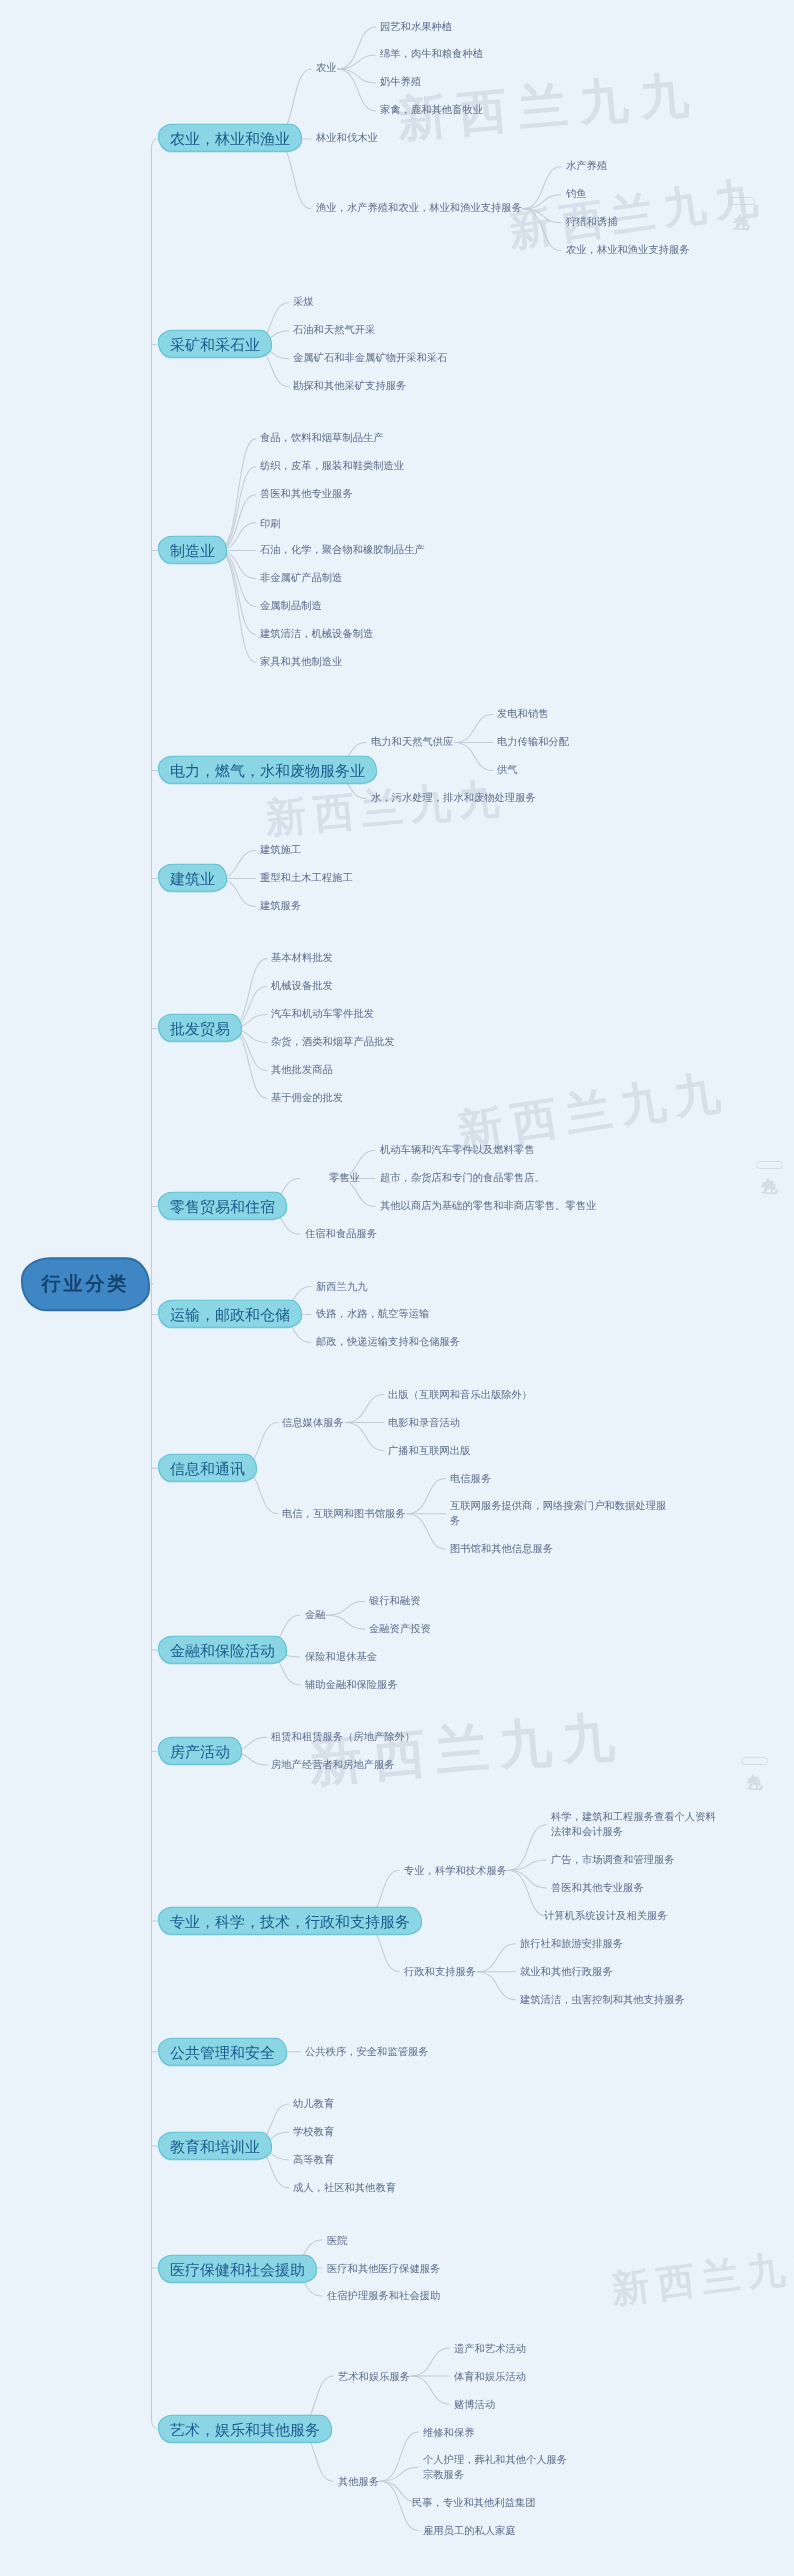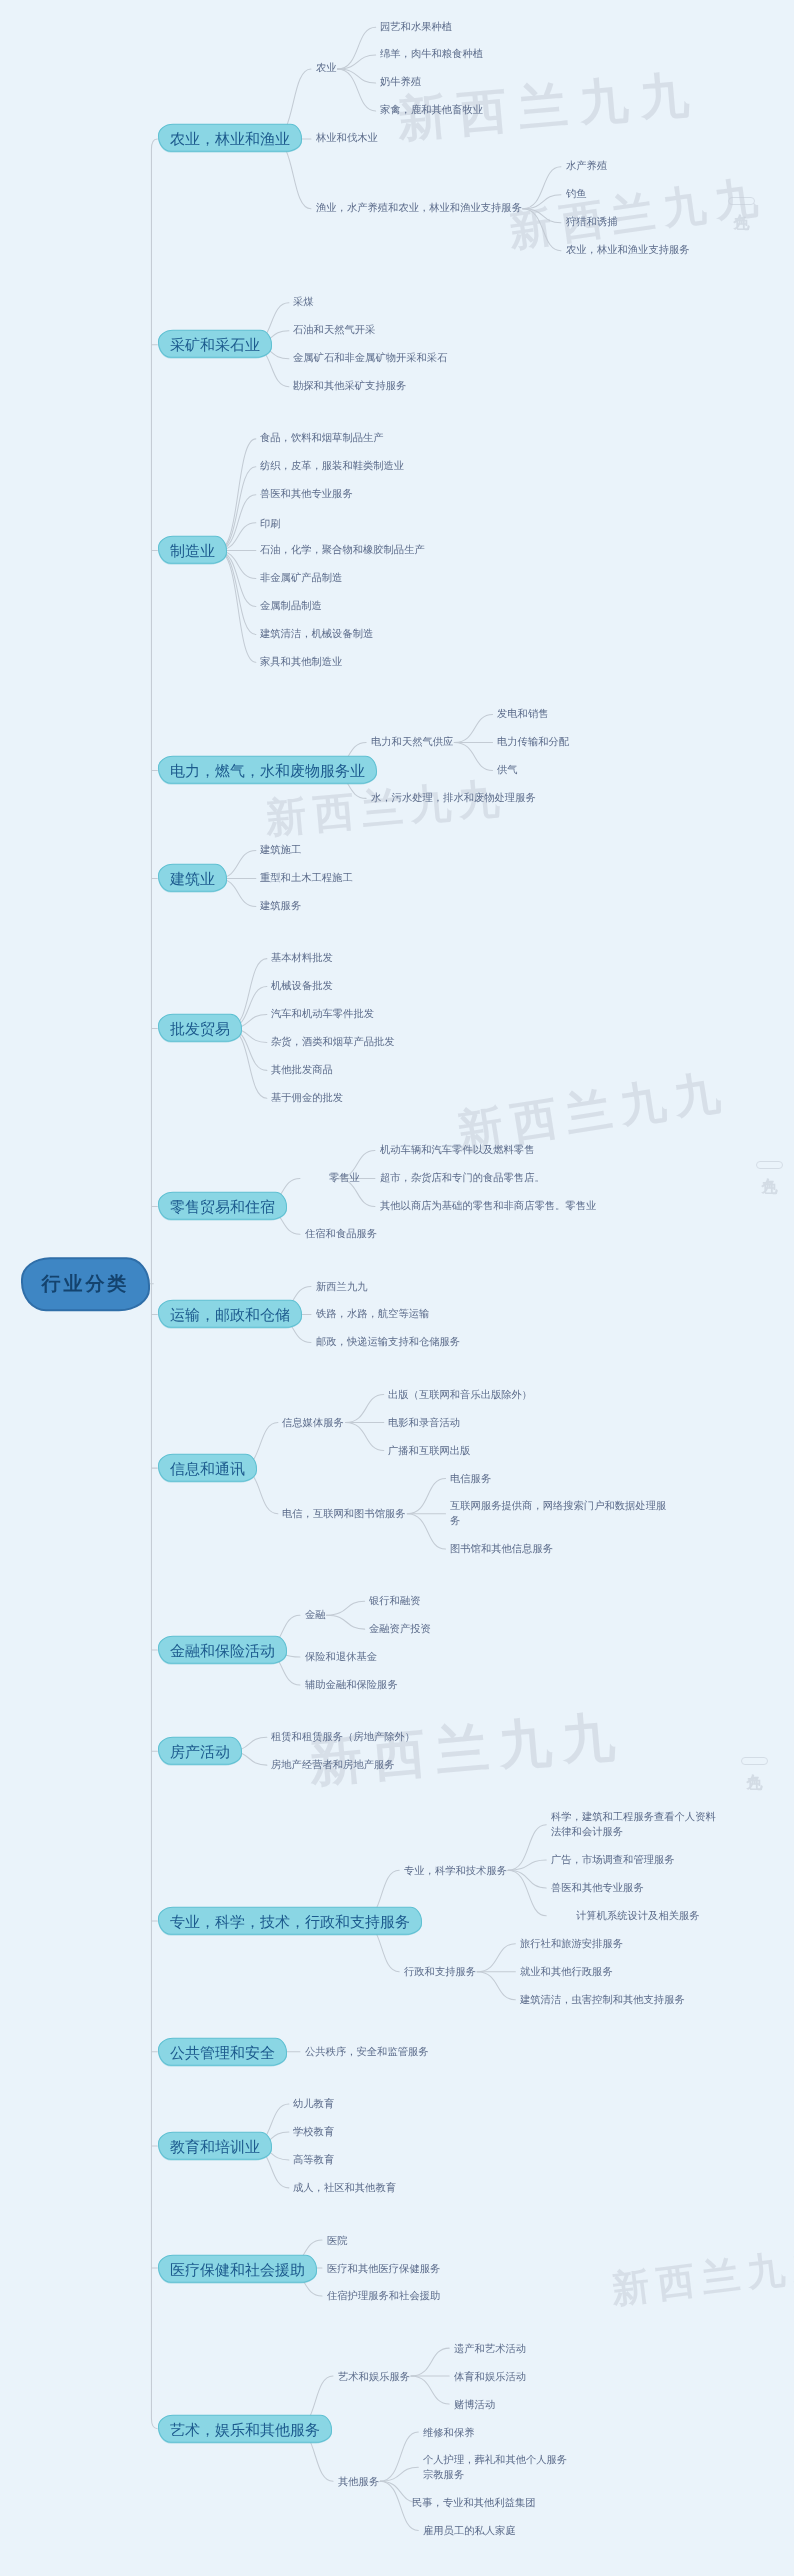--- a/index.html
+++ b/index.html
@@ -242,21 +242,21 @@
     <div class="node leaf" style="left: 305px; max-width: 484px; top: 1685px;">辅助金融和保险服务</div>
     <div class="node branch" style="left: 158px; top: 1751px;">房产活动</div>
     <div class="node leaf" style="left: 271px; max-width: 517px; top: 1737px;">租赁和租赁服务（房地产除外）</div>
     <div class="node leaf" style="left: 271px; max-width: 517px; top: 1765px;">房地产经营者和房地产服务</div>
     <div class="node branch" style="left: 158px; top: 1921px;">专业，科学，技术，行政和支持服务</div>
     <div class="node leaf" style="left: 404px; max-width: 385px; top: 1871px;">专业，科学和技术服务</div>
     <div class="node leaf" style="left: 551px; max-width: 238px; top: 1825px;">科学，建筑和工程服务查看个人资料
 法律和会计服务</div>
     <div class="node leaf" style="left: 551px; max-width: 238px; top: 1860px; font-family: Liberation Serif, serif;">广告，市场调查和管理服务</div>
     <div class="node leaf" style="left: 551px; max-width: 238px; top: 1888px;">兽医和其他专业服务</div>
-    <div class="node leaf" style="left: 576px; max-width: 238px; top: 1916px;">计算机系统设计及相关服务</div>
+    <div class="node leaf" style="left: 544px; max-width: 238px; top: 1916px;">计算机系统设计及相关服务</div>
     <div class="node leaf" style="left: 404px; max-width: 385px; top: 1972px;">行政和支持服务</div>
     <div class="node leaf" style="left: 520px; max-width: 268px; top: 1944px;">旅行社和旅游安排服务</div>
     <div class="node leaf" style="left: 520px; max-width: 268px; top: 1972px;">就业和其他行政服务</div>
     <div class="node leaf" style="left: 520px; max-width: 268px; top: 2000px;">建筑清洁，虫害控制和其他支持服务</div>
     <div class="node branch" style="left: 158px; top: 2052px;">公共管理和安全</div>
     <div class="node leaf" style="left: 305px; max-width: 484px; top: 2052px;">公共秩序，安全和监管服务</div>
     <div class="node branch" style="left: 158px; top: 2146px;">教育和培训业</div>
     <div class="node leaf" style="left: 293px; max-width: 495px; top: 2104px;">幼儿教育</div>
     <div class="node leaf" style="left: 293px; max-width: 495px; top: 2132px;">学校教育</div>
     <div class="node leaf" style="left: 293px; max-width: 495px; top: 2160px;">高等教育</div>

